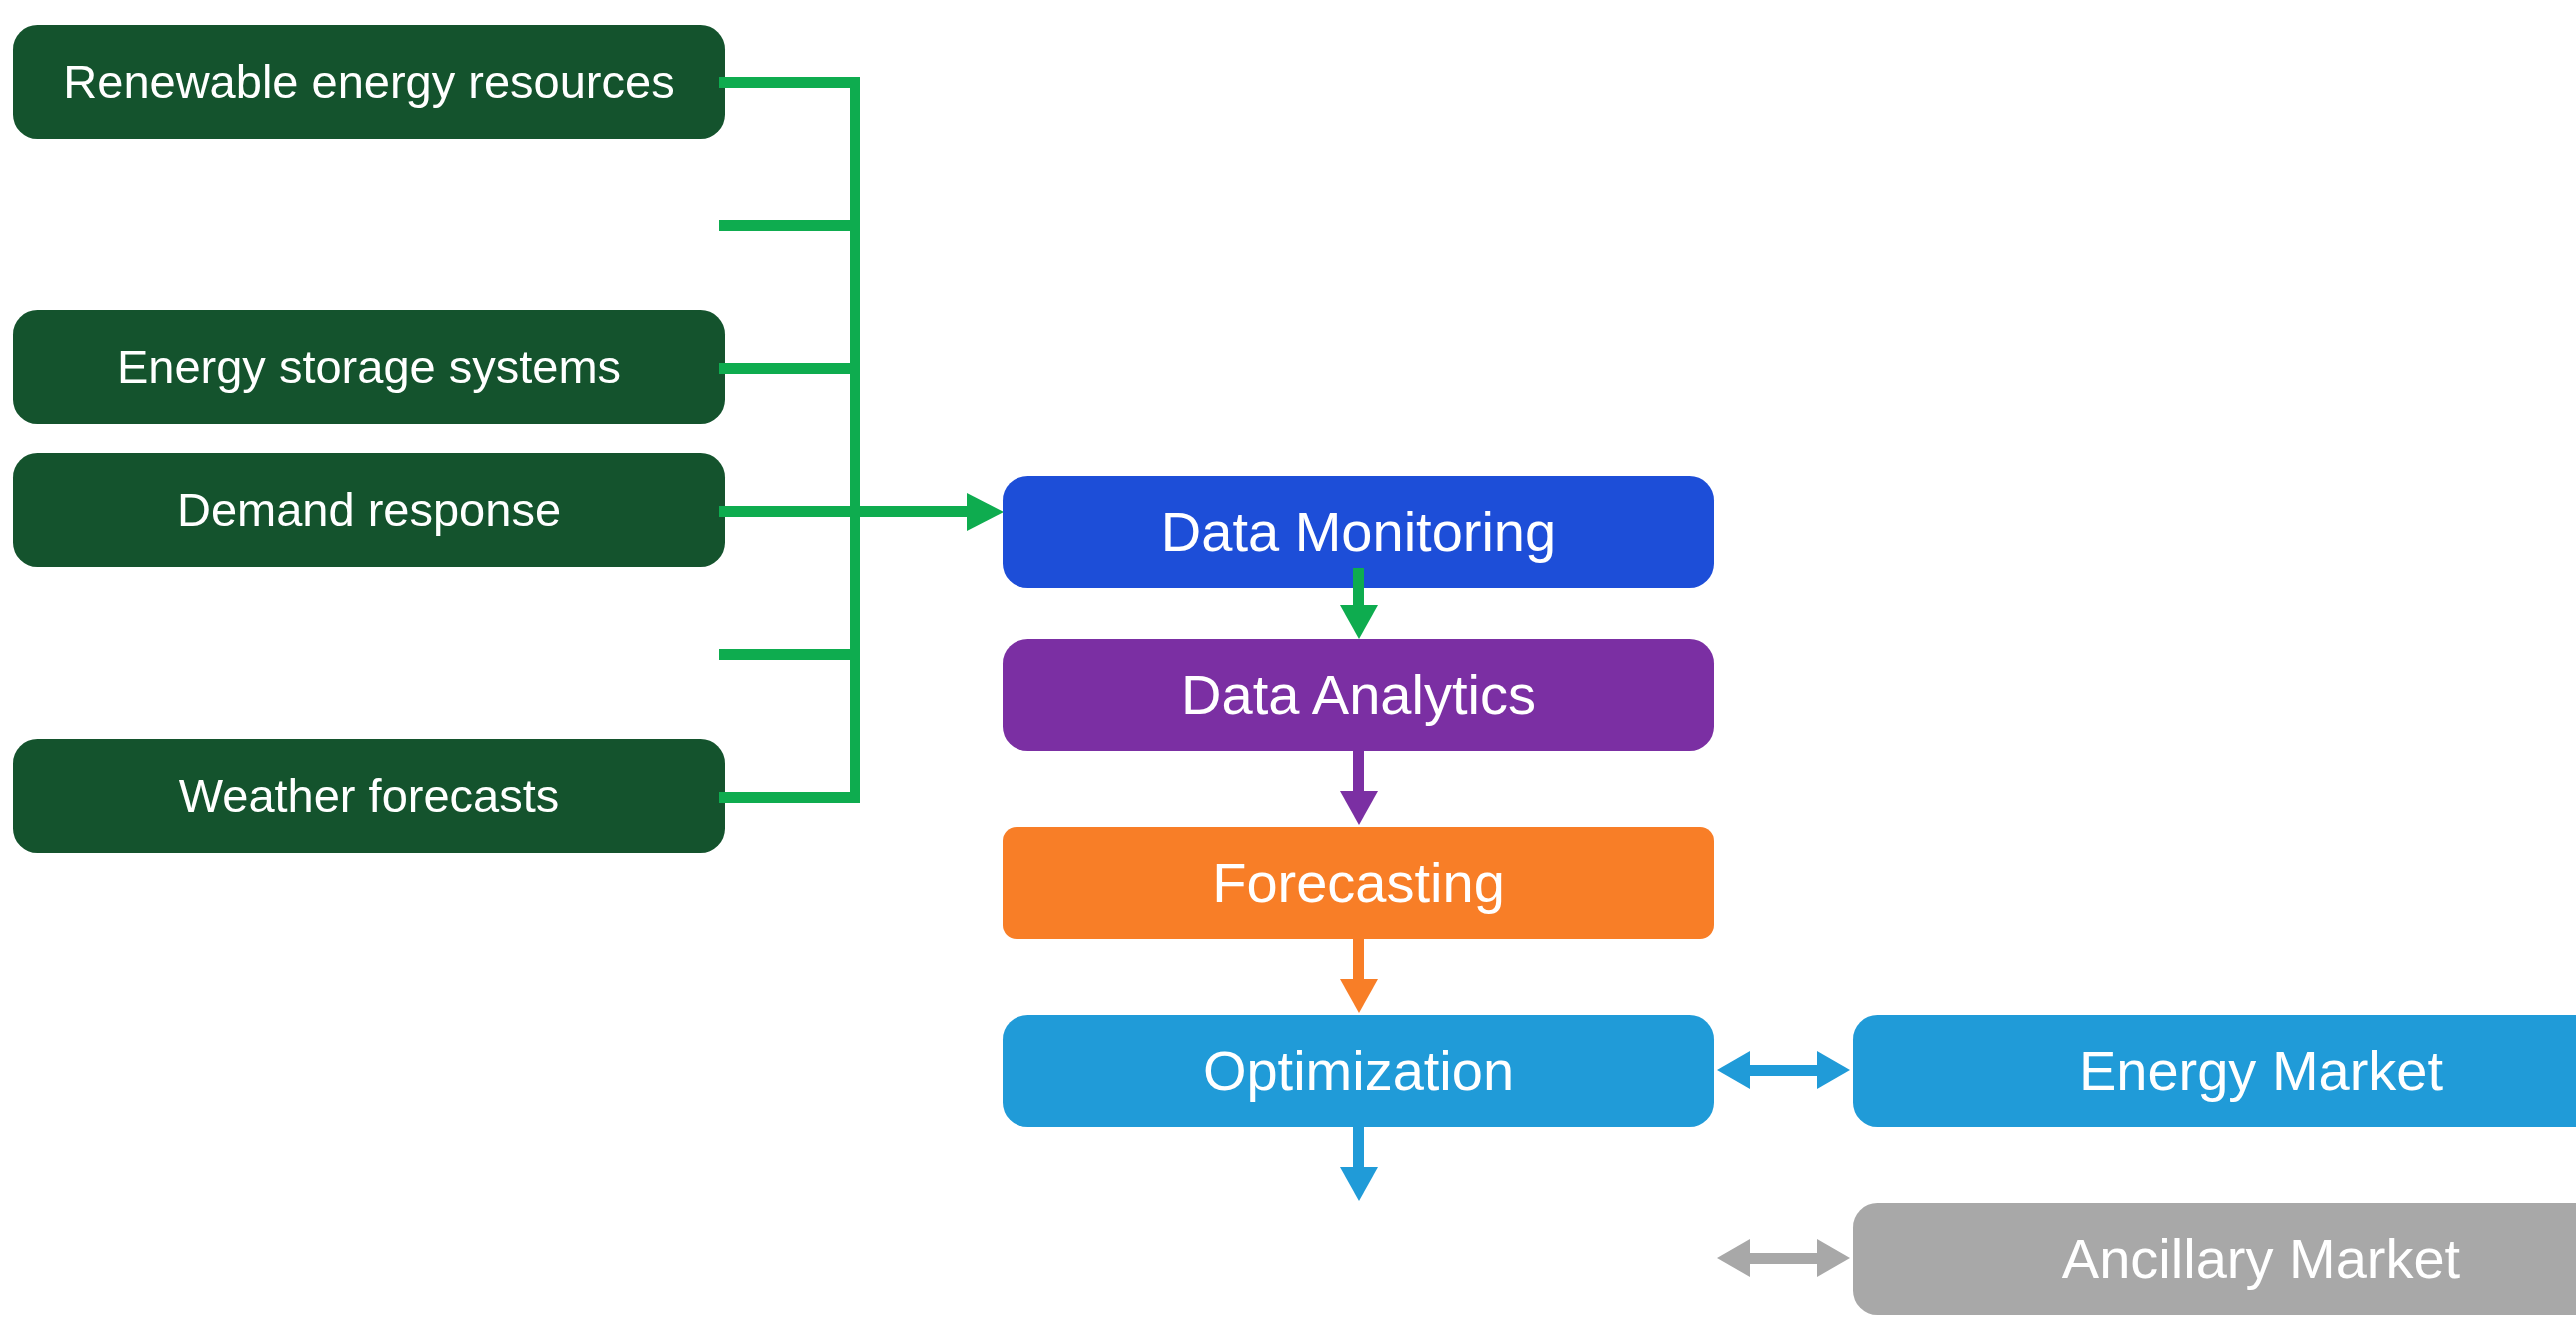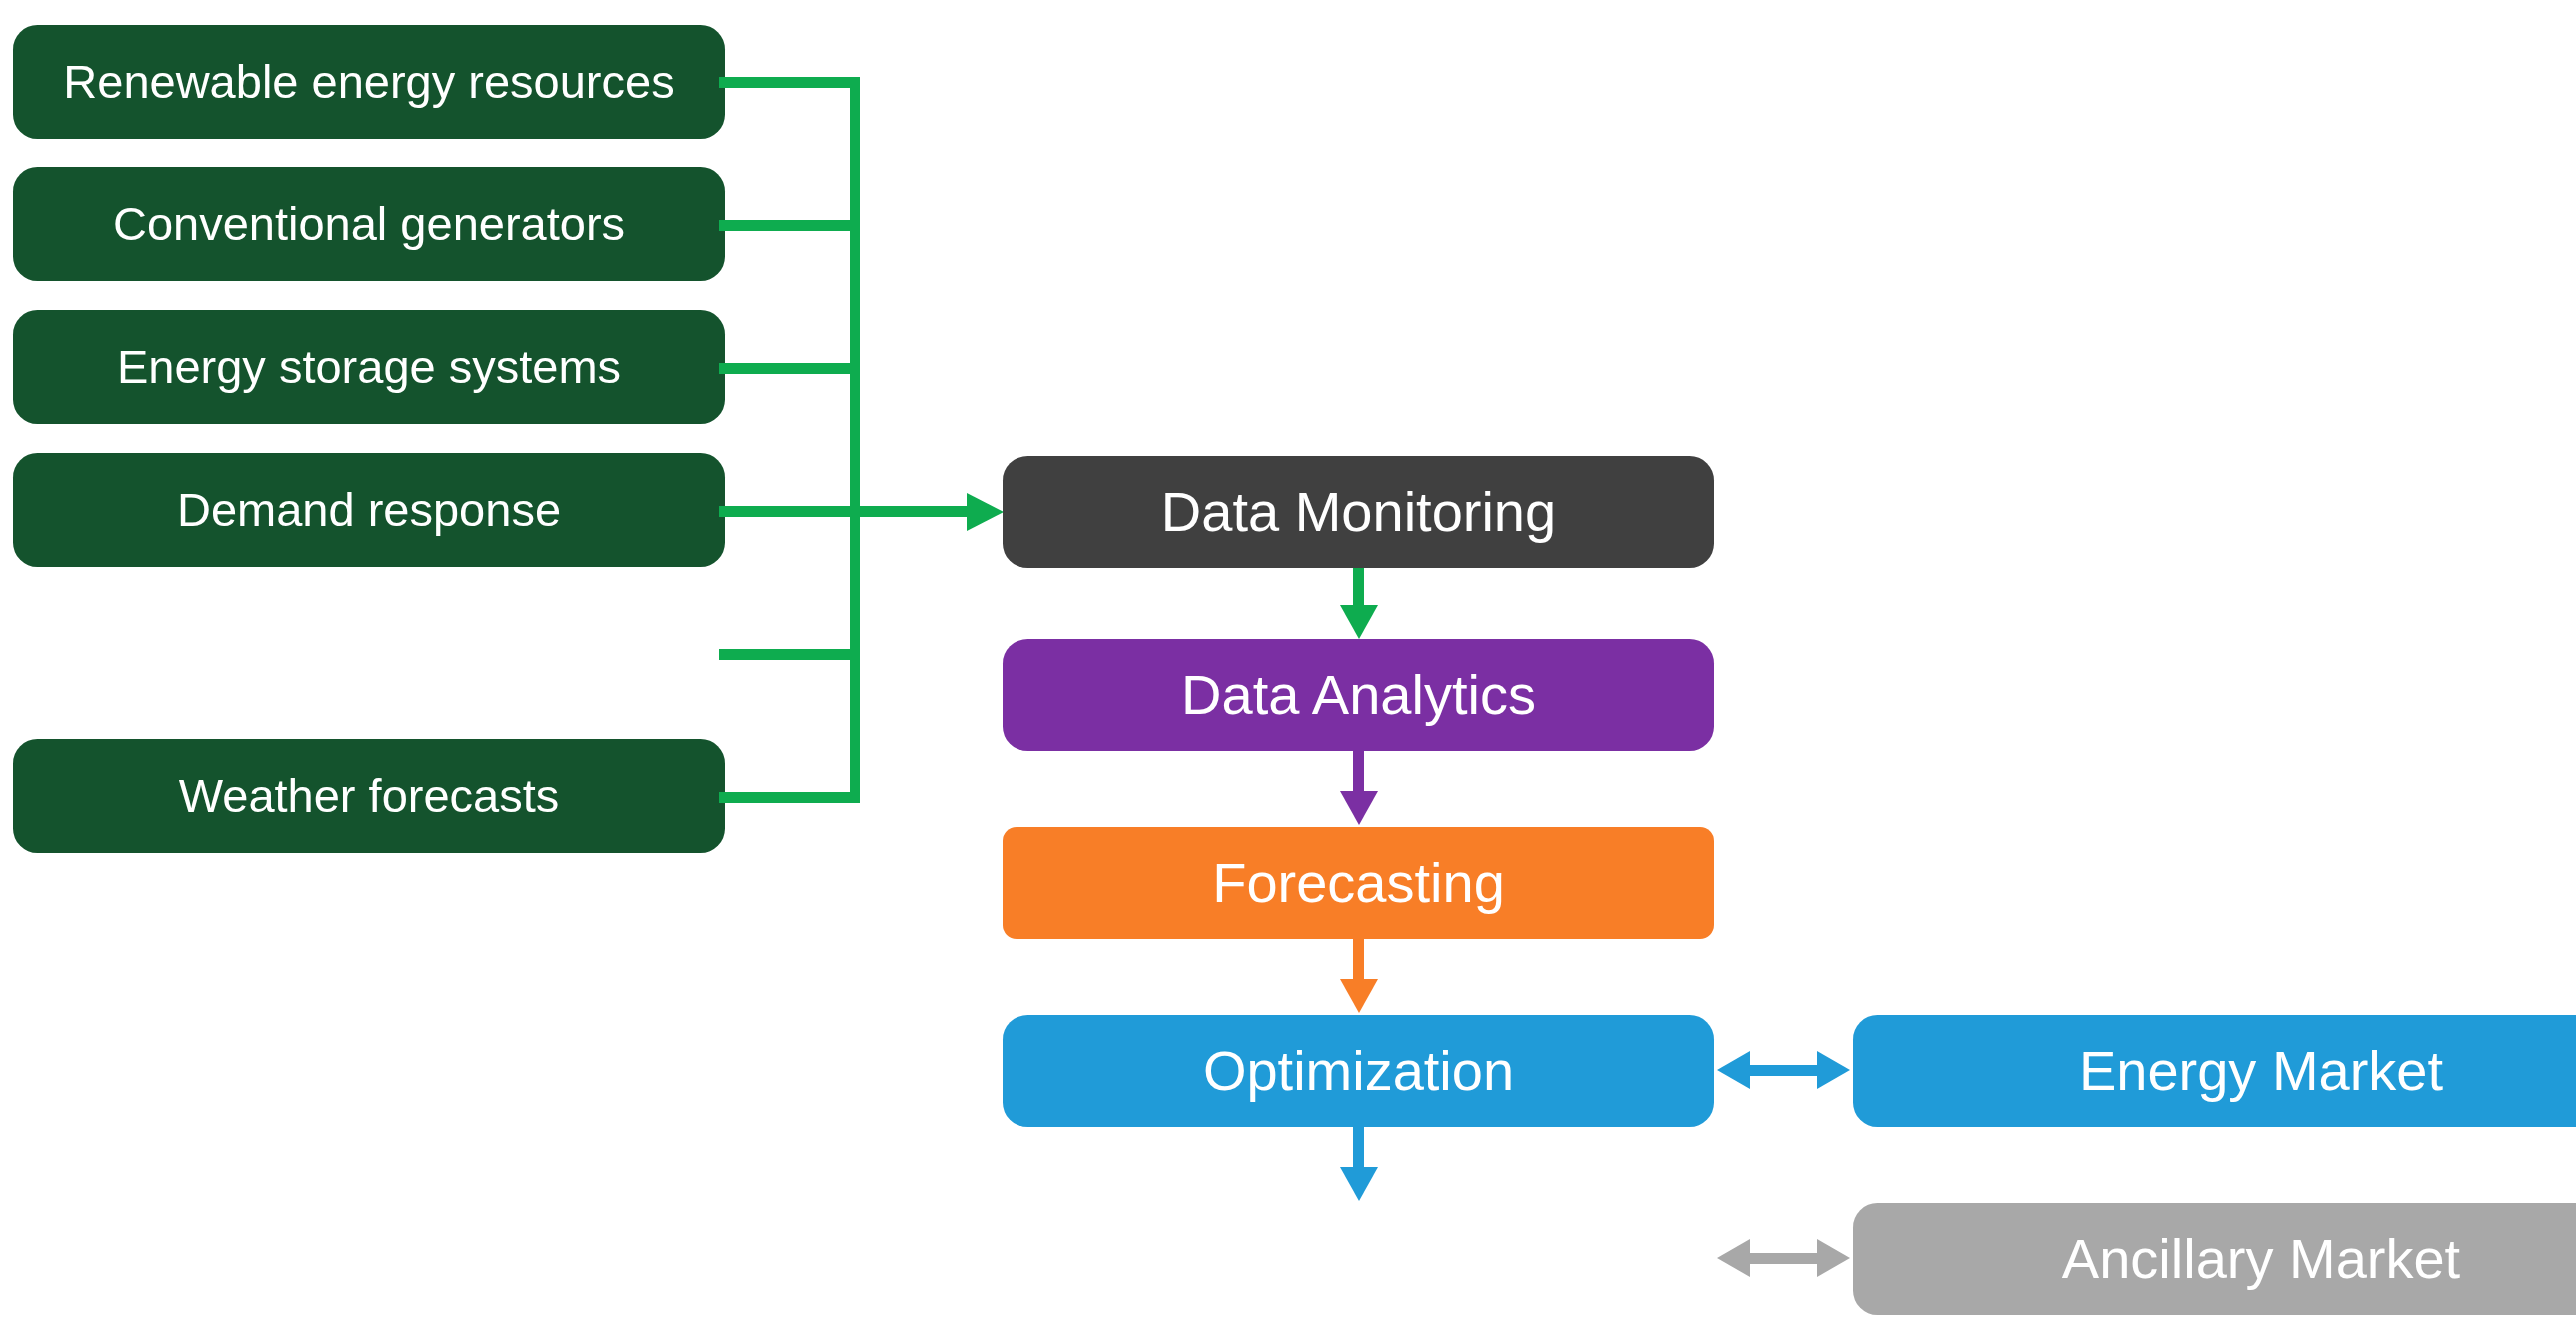--- a/index.html
+++ b/index.html
@@ -37,21 +37,21 @@
     width: 711px;
     height: 112px;
     font-size: 56px;
   }
   .right-box {
     left: 1853px;
     width: 816px;
     height: 112px;
     font-size: 56px;
   }
-  .fill-green  { background: #404040; }
+  .fill-green  { background: #1d4ed8; margin-top: 20px; }
   .fill-purple { background: #7B2FA3; }
   .fill-orange { background: #F87E27; border-radius: 14px; }
   .fill-blue   { background: #209BD8; align-items: center; }
   .fill-gray   { background: #A8A8A8; }
 
   .hline, .vline {
     position: absolute;
     background: #0EAC4F;
   }
   .stub { left: 719px; width: 141px; height: 10.6px; }
@@ -120,23 +120,20 @@
   .gray-head-r { border-left: 33px solid #A8A8A8; }
 </style>
 </head>
 <body>
 
 <div class="canvas">
 
   <div class="box src-box" style="top:24.5px">
     <span>Renewable energy resources</span>
   </div>
-  <div class="box src-box" style="top:167px">
-    <span>Conventional generators</span>
-  </div>
   <div class="box src-box" style="top:310px">
     <span>Energy storage systems</span>
   </div>
   <div class="box src-box" style="top:453px">
     <span>Demand response</span>
   </div>
   <div class="box src-box" style="top:739px">
     <span>Weather forecasts</span>
   </div>
 

